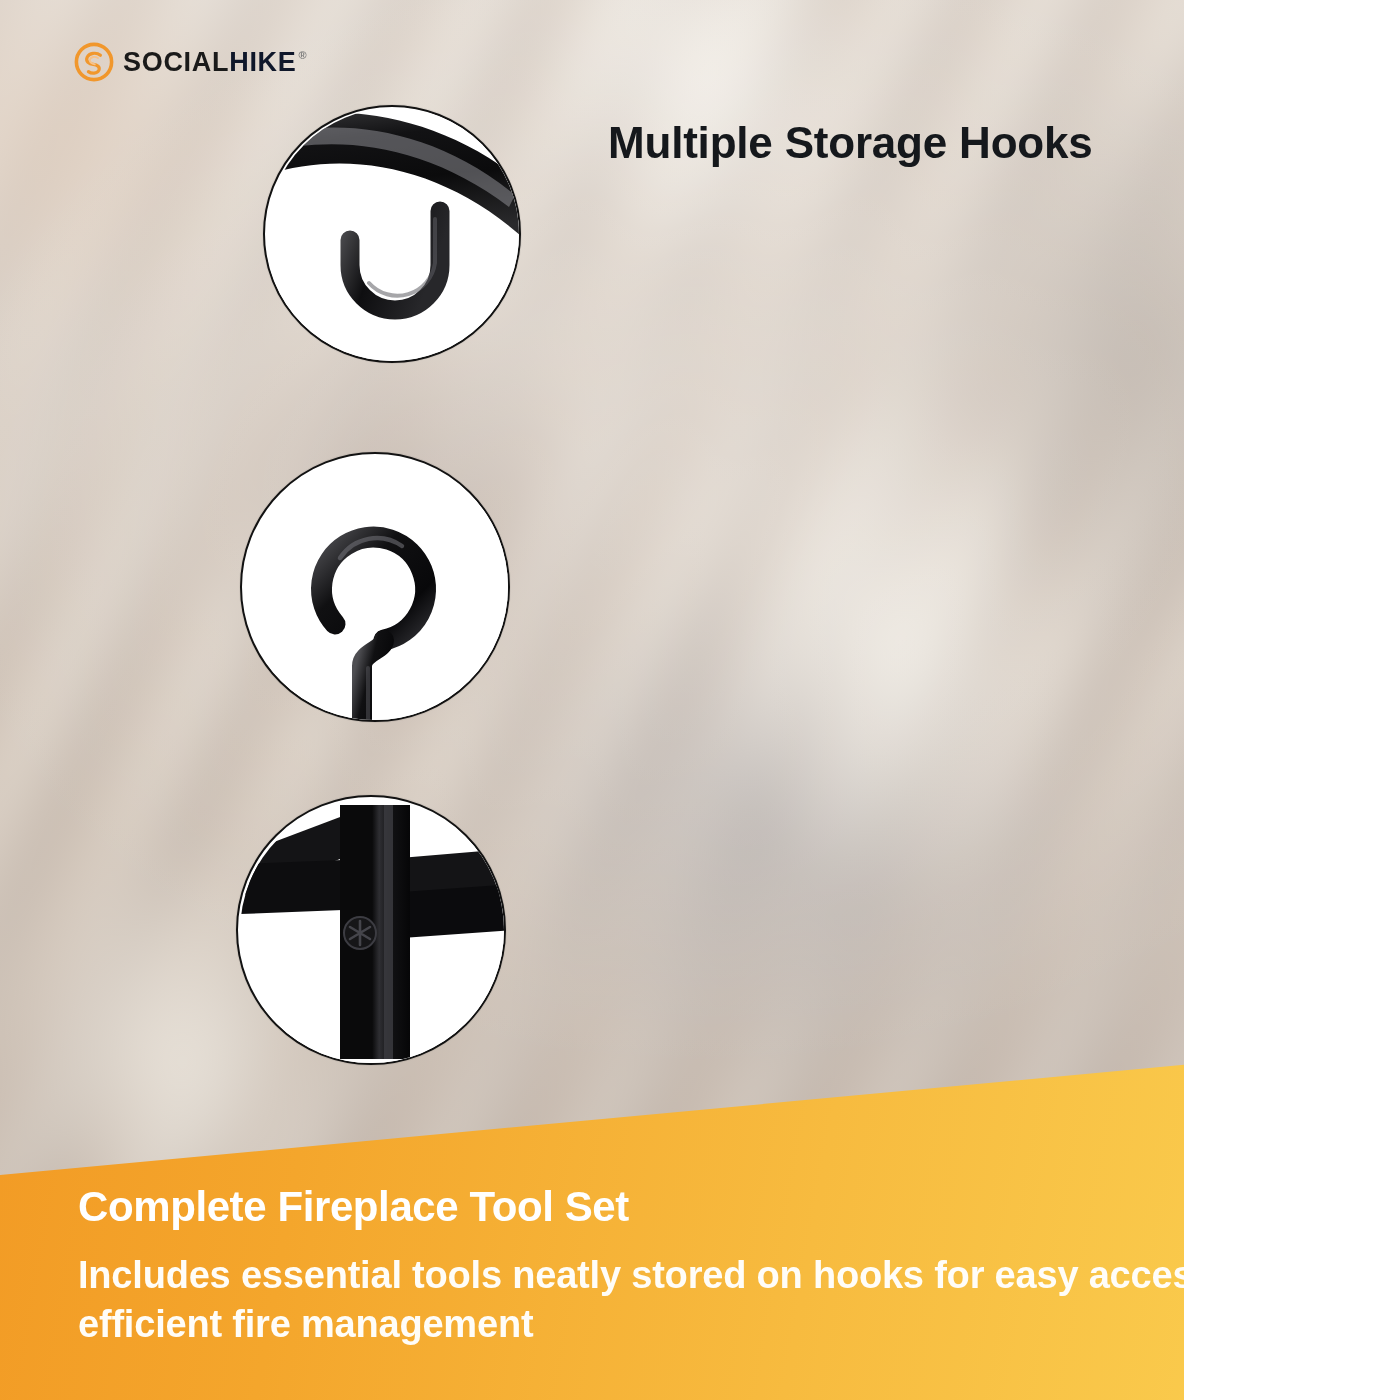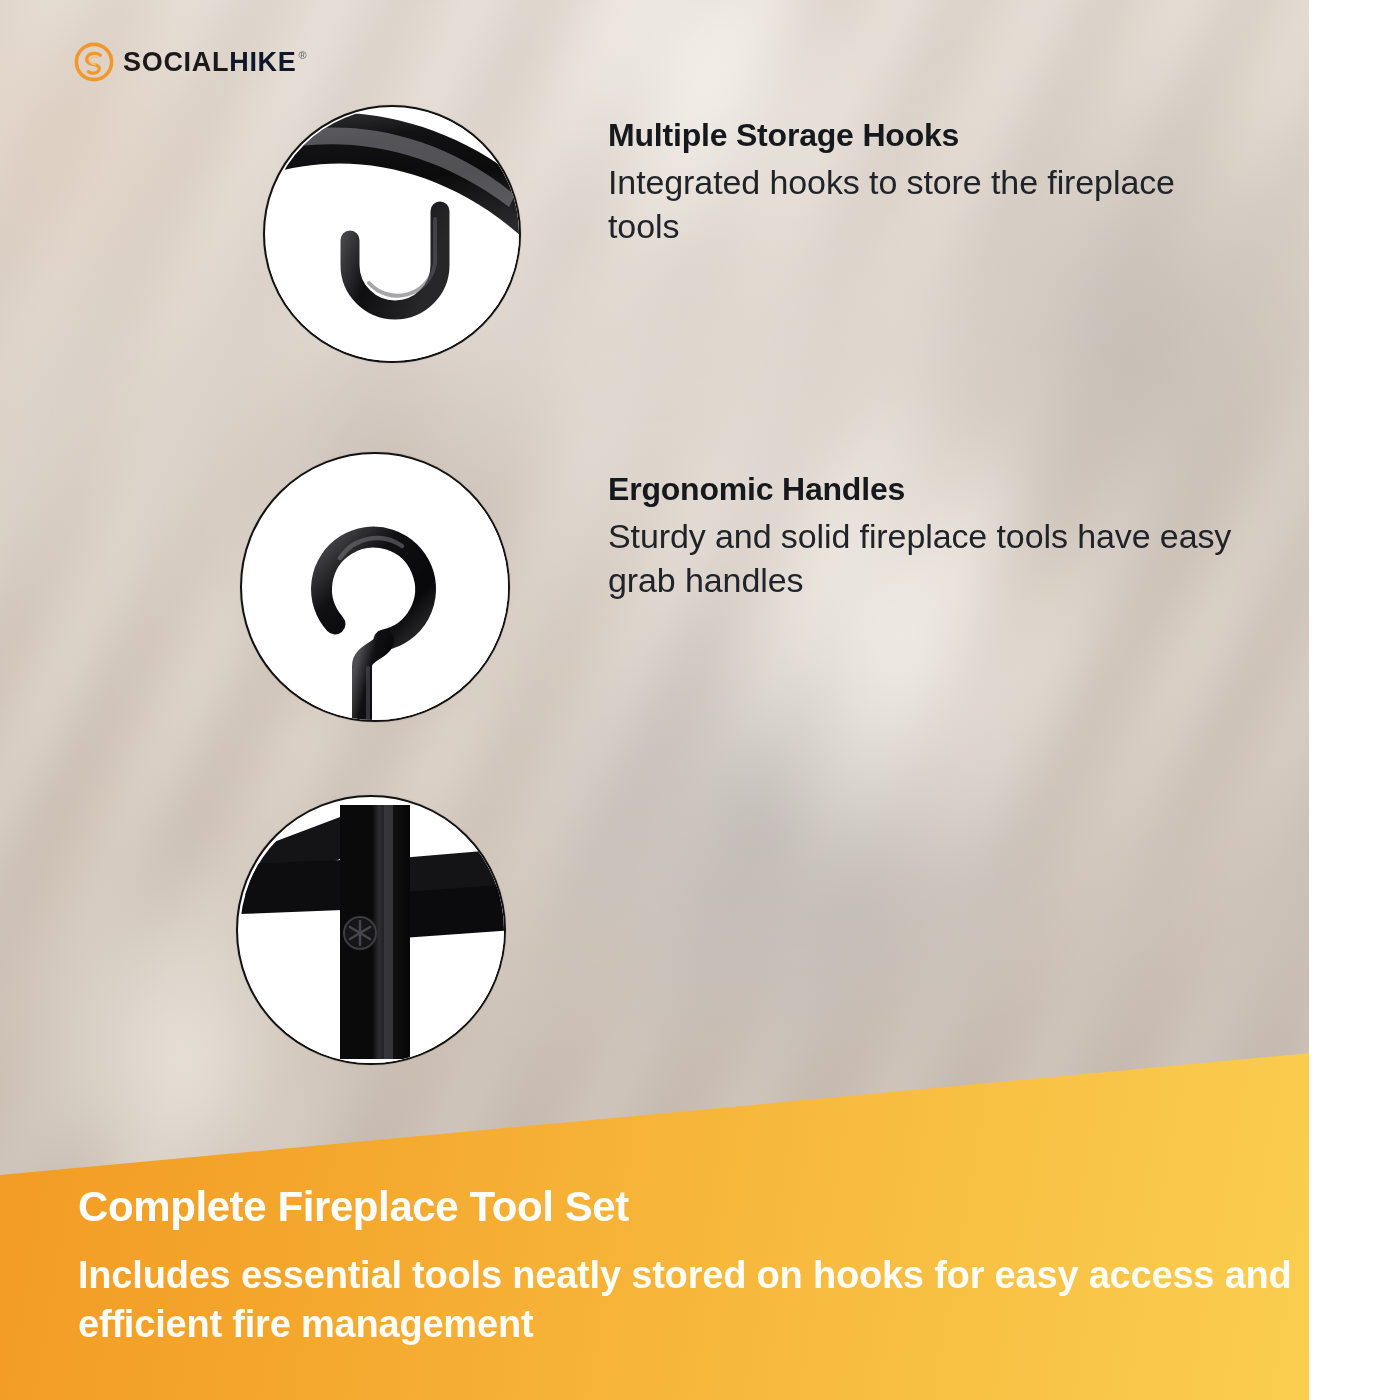--- a/index.html
+++ b/index.html
@@ -4,21 +4,21 @@
 <style>
   * { margin:0; padding:0; box-sizing:border-box; }
   html, body {
     width:1400px; height:1400px;
     font-family:"Liberation Sans", sans-serif;
     overflow:hidden;
   }
 
   #stage {
     position:relative;
-    width:1309px; height:1400px;
+    width:1184px; height:1400px;
     background:#cfc9c4;
     overflow:hidden;
   }
 
   
   .bg-wrap {
     position:absolute; inset:0;
     overflow:hidden;
   }
   .bg-paint {
@@ -89,21 +89,21 @@
     background:#ffffff;
     border:2.5px solid #121212;
     overflow:hidden;
     position:relative;
     flex:none;
     box-shadow:0 0 0 1px rgba(0,0,0,0.05);
   }
 
   .ftext { position:absolute; }
   .ftitle {
-    font-size:32px;
+    font-size:44px;
     font-weight:bold;
     color:#15181c;
     letter-spacing:-0.2px;
     line-height:1.12;
     margin-bottom:6px;
   }
   .fdesc {
     font-size:34px;
     font-weight:normal;
     color:#20242a;
@@ -185,21 +185,20 @@
           <path d="M-20 38 C 48 8, 158 12, 250 88 L 244 100 C 152 30, 52 26, -18 52 Z" fill="#8d8d92" opacity="0.55"></path>
 
           <path d="M175 104 L175 158 A45 45 0 0 1 85 158 L85 133" fill="none" stroke="url(#hookGrad1)" stroke-width="19" stroke-linecap="round"></path>
           <path d="M170 112 L170 156 A38 38 0 0 1 104 176" fill="none" stroke="#5d5d62" stroke-width="4" stroke-linecap="round" opacity="0.55"></path>
         </g>
       </svg>
     </div>
   </div>
   <div class="ftext" style="left:608px; top:118px; width:620px;">
     <div class="ftitle">Multiple Storage Hooks</div>
-    <div class="fdesc">Integrated hooks to store the fireplace tools</div>
   </div>
 
   <div class="feature" style="left:240px; top:452px;">
     <div class="circle" style="width:270px; height:270px;">
       <svg viewBox="0 0 270 270" width="270" height="270">
         <defs>
           <linearGradient id="hookGrad2" x1="0" y1="0" x2="1" y2="1">
             <stop offset="0%" stop-color="#4e4e52"></stop>
             <stop offset="35%" stop-color="#101012"></stop>
             <stop offset="75%" stop-color="#08080a"></stop>
@@ -214,24 +213,20 @@
 
           <path d="M93 170 A52 52 0 1 1 142 186" fill="none" stroke="url(#hookGrad2)" stroke-width="21" stroke-linecap="round"></path>
 
           <path d="M142 186 C 142 196, 120 198, 120 212 L 120 276" fill="none" stroke="url(#hookGrad2)" stroke-width="20" stroke-linecap="round"></path>
 
           <path d="M98 104 A44 44 0 0 1 160 92" fill="none" stroke="#6e6e74" stroke-width="4.5" stroke-linecap="round" opacity="0.6"></path>
           <path d="M126 214 L126 266" fill="none" stroke="#59595f" stroke-width="4" stroke-linecap="round" opacity="0.5"></path>
         </g>
       </svg>
     </div>
-  </div>
-  <div class="ftext" style="left:608px; top:472px; width:680px;">
-    <div class="ftitle">Ergonomic Handles</div>
-    <div class="fdesc">Sturdy and solid fireplace tools have easy grab handles</div>
   </div>
 
   <div class="feature" style="left:236px; top:795px;">
     <div class="circle" style="width:270px; height:270px;">
       <svg viewBox="0 0 270 270" width="270" height="270">
         <defs>
           <linearGradient id="postGrad" x1="0" y1="0" x2="1" y2="0">
             <stop offset="0%" stop-color="#0a0a0b"></stop>
             <stop offset="46%" stop-color="#0a0a0b"></stop>
             <stop offset="56%" stop-color="#2e2e32"></stop>

